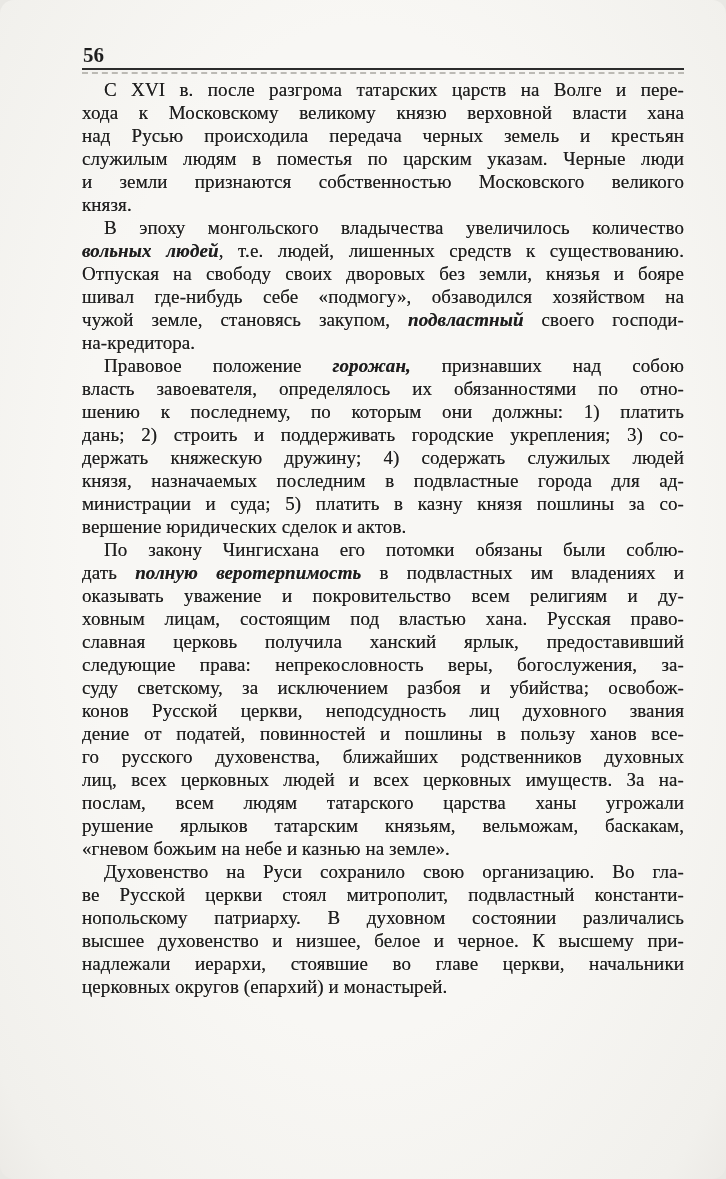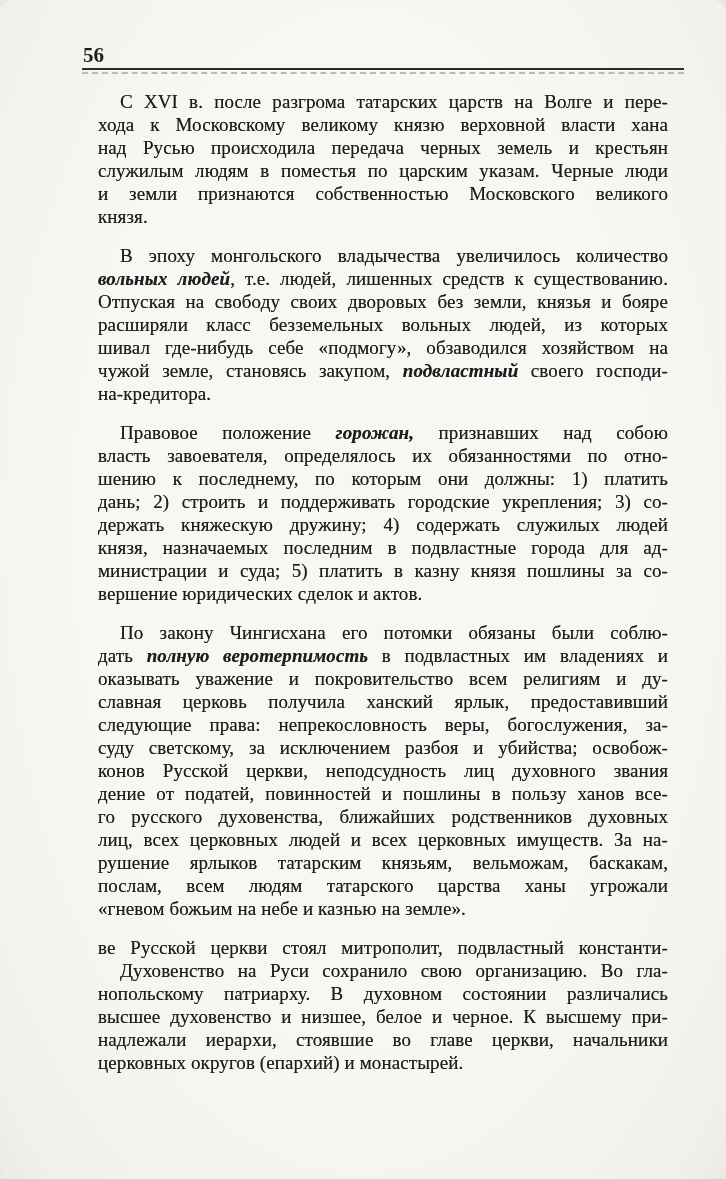--- a/index.html
+++ b/index.html
@@ -44,21 +44,21 @@
     margin-top: 2px;
     opacity: 0.8;
   }
   .text-block {
     margin-top: 4px;
     font-size: 19px;
     line-height: 23px;
     text-shadow: 0 0 0.5px rgba(20,20,20,0.65);
     letter-spacing: 0.1px;
   }
-  .paragraph { margin: 16px; }
+  .paragraph { margin: 0; }
   .line {
     text-align: justify;
     text-align-last: justify;
     height: 23px;
     white-space: nowrap;
   }
   .line.last {
     text-align-last: left;
   }
   .line.first {
@@ -84,53 +84,53 @@
           <div class="line"><span>хода к Московскому великому князю верховной власти хана</span></div>
           <div class="line"><span>над Русью происходила передача черных земель и крестьян</span></div>
           <div class="line"><span>служилым людям в поместья по царским указам. Черные люди</span></div>
           <div class="line"><span>и земли признаются собственностью Московского великого</span></div>
           <div class="line last"><span>князя.</span></div>
         </div>
         <div class="paragraph">
           <div class="line first"><span>В эпоху монгольского владычества увеличилось количество</span></div>
           <div class="line"><span class="bi">вольных людей</span><span>, т.е. людей, лишенных средств к существованию.</span></div>
           <div class="line"><span>Отпуская на свободу своих дворовых без земли, князья и бояре</span></div>
-          <div class="line"><span>расширяли класс безземельных вольных людей, из которых</span></div>
           <div class="line"><span>шивал где-нибудь себе «подмогу», обзаводился хозяйством на</span></div>
           <div class="line"><span>чужой земле, становясь закупом, </span><span class="bi">подвластный</span><span> своего господи-</span></div>
           <div class="line last"><span>на-кредитора.</span></div>
         </div>
         <div class="paragraph">
           <div class="line first"><span>Правовое положение </span><span class="bi">горожан,</span><span> признавших над собою</span></div>
           <div class="line"><span>власть завоевателя, определялось их обязанностями по отно-</span></div>
           <div class="line"><span>шению к последнему, по которым они должны: 1) платить</span></div>
           <div class="line"><span>дань; 2) строить и поддерживать городские укрепления; 3) со-</span></div>
           <div class="line"><span>держать княжескую дружину; 4) содержать служилых людей</span></div>
           <div class="line"><span>князя, назначаемых последним в подвластные города для ад-</span></div>
           <div class="line"><span>министрации и суда; 5) платить в казну князя пошлины за со-</span></div>
           <div class="line last"><span>вершение юридических сделок и актов.</span></div>
         </div>
         <div class="paragraph">
           <div class="line first"><span>По закону Чингисхана его потомки обязаны были соблю-</span></div>
           <div class="line"><span>дать </span><span class="bi">полную веротерпимость</span><span> в подвластных им владениях и</span></div>
           <div class="line"><span>оказывать уважение и покровительство всем религиям и ду-</span></div>
+          <div class="line"><span>ховным лицам, состоящим под властью хана. Русская право-</span></div>
           <div class="line"><span>славная церковь получила ханский ярлык, предоставивший</span></div>
           <div class="line"><span>следующие права: непрекословность веры, богослужения, за-</span></div>
           <div class="line"><span>суду светскому, за исключением разбоя и убийства; освобож-</span></div>
           <div class="line"><span>конов Русской церкви, неподсудность лиц духовного звания</span></div>
           <div class="line"><span>дение от податей, повинностей и пошлины в пользу ханов все-</span></div>
           <div class="line"><span>го русского духовенства, ближайших родственников духовных</span></div>
           <div class="line"><span>лиц, всех церковных людей и всех церковных имуществ. За на-</span></div>
+          <div class="line"><span>послам, всем людям татарского царства ханы угрожали</span></div>
           <div class="line"><span>рушение ярлыков татарским князьям, вельможам, баскакам,</span></div>
-          <div class="line"><span>послам, всем людям татарского царства ханы угрожали</span></div>
           <div class="line last"><span>«гневом божьим на небе и казнью на земле».</span></div>
         </div>
         <div class="paragraph">
+          <div class="line first"><span>Духовенство на Руси сохранило свою организацию. Во гла-</span></div>
           <div class="line"><span>ве Русской церкви стоял митрополит, подвластный константи-</span></div>
-          <div class="line first"><span>Духовенство на Руси сохранило свою организацию. Во гла-</span></div>
           <div class="line"><span>нопольскому патриарху. В духовном состоянии различались</span></div>
           <div class="line"><span>высшее духовенство и низшее, белое и черное. К высшему при-</span></div>
           <div class="line"><span>надлежали иерархи, стоявшие во главе церкви, начальники</span></div>
           <div class="line last"><span>церковных округов (епархий) и монастырей.</span></div>
         </div>
       </div>
   </div>
 </div>
 
 </body></html>

